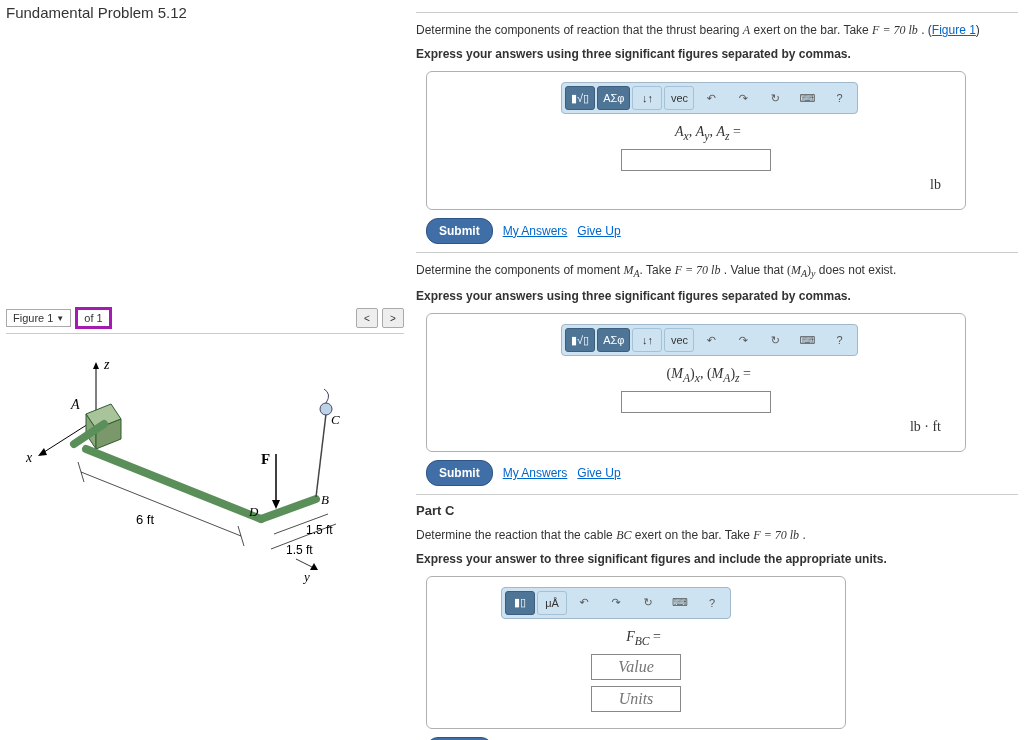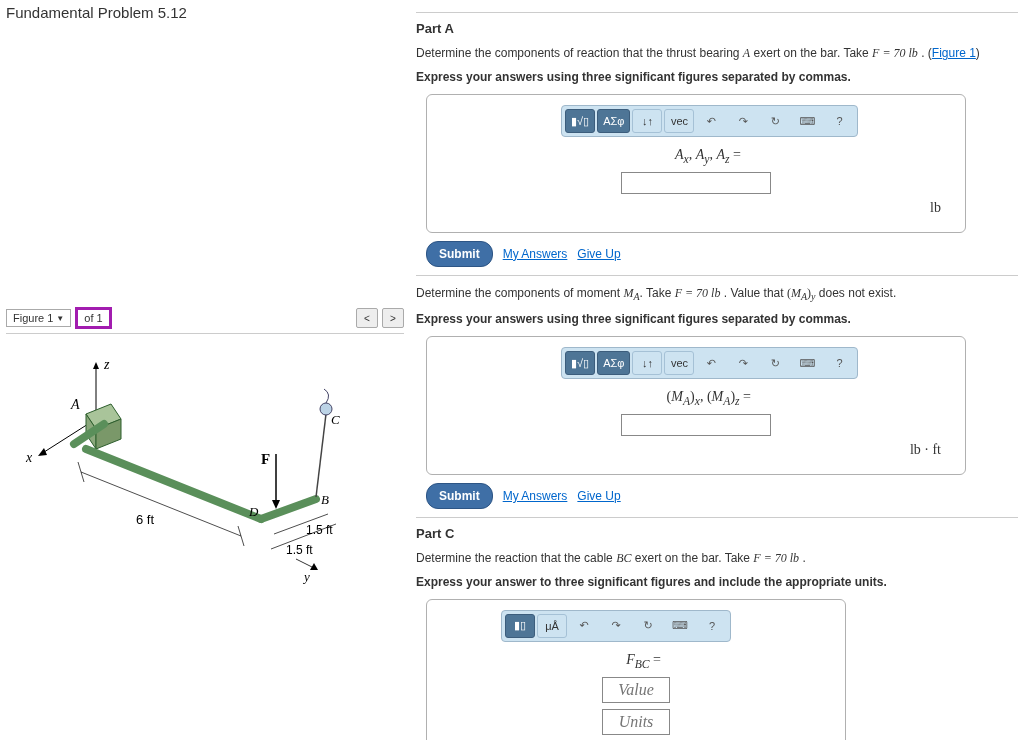--- a/index.html
+++ b/index.html
@@ -26,21 +26,21 @@
   .text-input { border: 1px solid #888; height: 22px; width: 150px; padding: 2px 4px; font-size: 12px; }
   .unit-label { font-family: 'Times New Roman', serif; font-size: 14px; margin-left: auto; padding-right: 10px; }
   .submit-row { display: flex; align-items: center; gap: 10px; margin: 6px 0 4px 10px; }
   .submit-btn { background: #3f6fa6; color: #fff; border: 1px solid #2d5585; padding: 5px 12px; font-size: 12px; font-weight: bold; border-radius: 12px; cursor: pointer; }
   .figure-bar { display: flex; align-items: center; gap: 4px; border-bottom: 1px solid #ccc; padding-bottom: 4px; margin-top: 280px; margin-bottom: 10px; }
   .fig-select { border: 1px solid #aaa; padding: 2px 6px; font-size: 11px; background: #fff; display: flex; align-items: center; gap: 3px; cursor: pointer; }
   .fig-of { font-size: 11px; padding: 2px 6px; border: 3px solid #a21caf; background: #fff; }
   .nav-btn { border: 1px solid #aaa; background: #eee; width: 22px; height: 20px; font-size: 10px; cursor: pointer; display: flex; align-items: center; justify-content: center; border-radius: 2px; }
   .nav-group { display: flex; gap: 4px; margin-left: auto; }
   .figure-area { padding: 10px; }
-  .value-input { border: 1px solid #888; height: 26px; width: 68px; font-family: 'Times New Roman', serif; font-style: italic; color: #999; font-size: 16px; text-align: center; }
+  .value-input { border: 1px solid #888; height: 26px; width: 90px; font-family: 'Times New Roman', serif; font-style: italic; color: #999; font-size: 16px; text-align: center; }
   .chev { font-size: 8px; }
 </style>
 </head>
 <body>
 
 <div class="container">
   <div class="left">
     <div class="title">Fundamental Problem 5.12</div>
 
     <div class="figure-bar">
@@ -102,21 +102,20 @@
         <line x1="280" y1="205" x2="300" y2="215" stroke="#000" stroke-width="0.8"></line>
         <polygon points="302,216 294,216 298,209" fill="#000"></polygon>
         <text x="288" y="227" class="serif" font-style="italic" font-size="13">y</text>
       </svg>
     </div>
   </div>
 
   <div class="right">
     <hr class="sep">
 
-    <div class="part-title">Part A</div>
     <div class="prompt">
       <span>Determine the components of reaction that the thrust bearing </span><span class="serif" style="font-style:italic">A</span><span> exert on the bar. Take </span><span class="serif" style="font-style:italic">F = 70 lb</span><span> . (</span><span class="link">Figure 1</span><span>)</span>
     </div>
     <div class="prompt bold">Express your answers using three significant figures separated by commas.</div>
     <div class="answer-box">
       <div class="toolbar">
         <div class="tool-btn">▮√▯</div>
         <div class="tool-btn">ΑΣφ</div>
         <div class="tool-btn light">↓↑</div>
         <div class="tool-btn light">vec</div>

